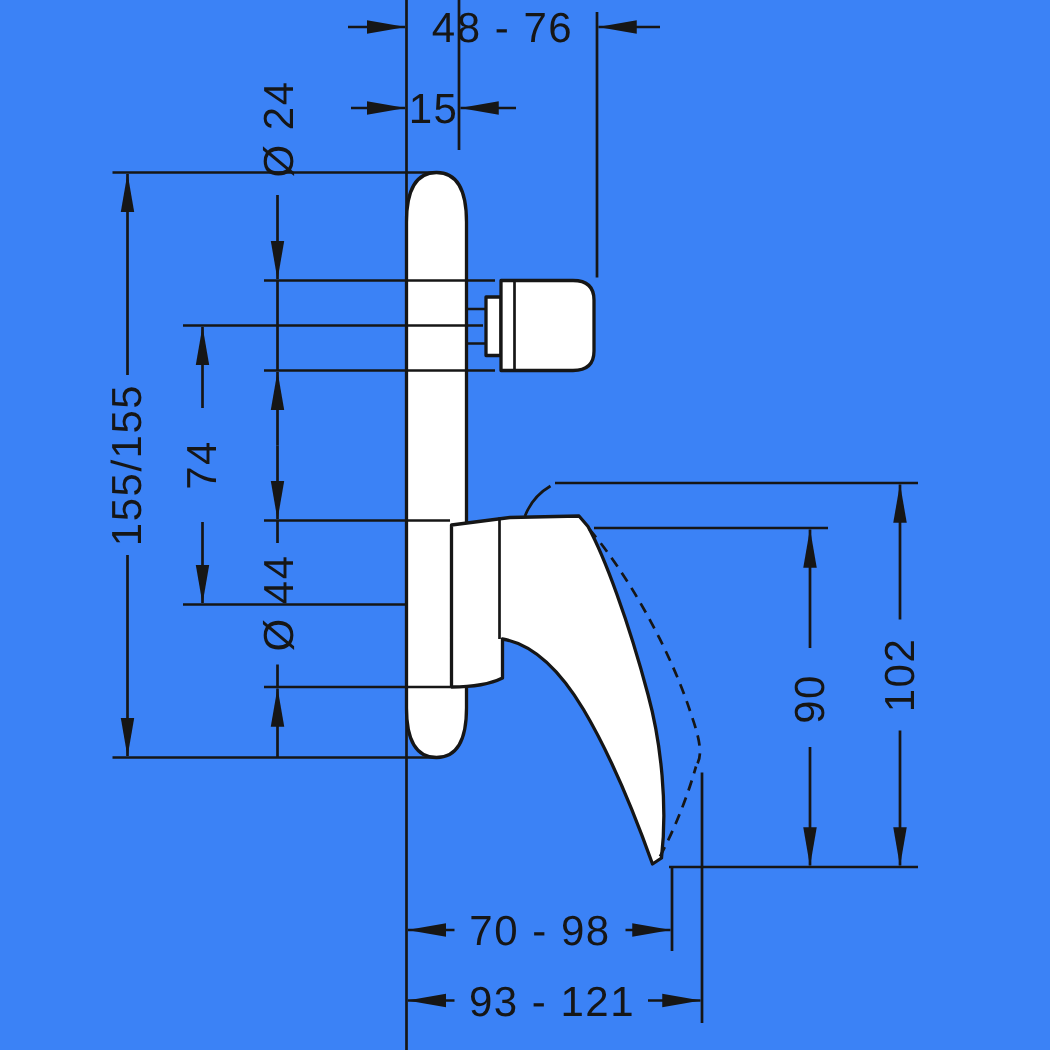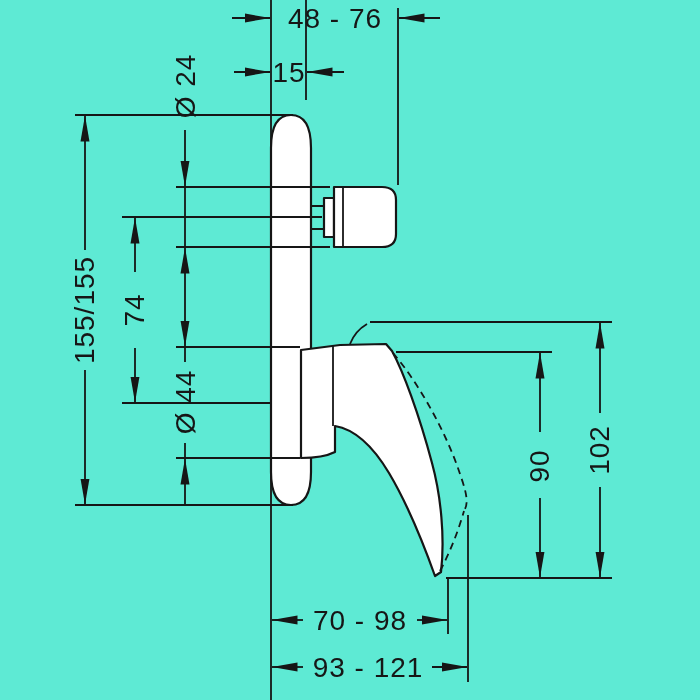--- a/index.html
+++ b/index.html
@@ -1,16 +1,16 @@
 <!DOCTYPE html>
 <html><head>
 <meta charset="utf-8">
 <style>
   html,body{margin:0;padding:0;background:#ffffff;}
-  .stage{width:700px;height:700px;position:relative;background:#5eead4;overflow:hidden;}
+  .stage{width:700px;height:700px;position:relative;background:#3b82f6;overflow:hidden;}
   svg{display:block;}
   text{
     font-family:"Liberation Sans", sans-serif;
     font-size:28px;
     letter-spacing:1px;
     fill:#161616;
   }
   .outline{fill:#ffffff;stroke:#161616;stroke-width:2.2;stroke-linejoin:round;}
   .thin{fill:none;stroke:#161616;stroke-width:1.8;}
   .dim{fill:none;stroke:#161616;stroke-width:1.8;}

